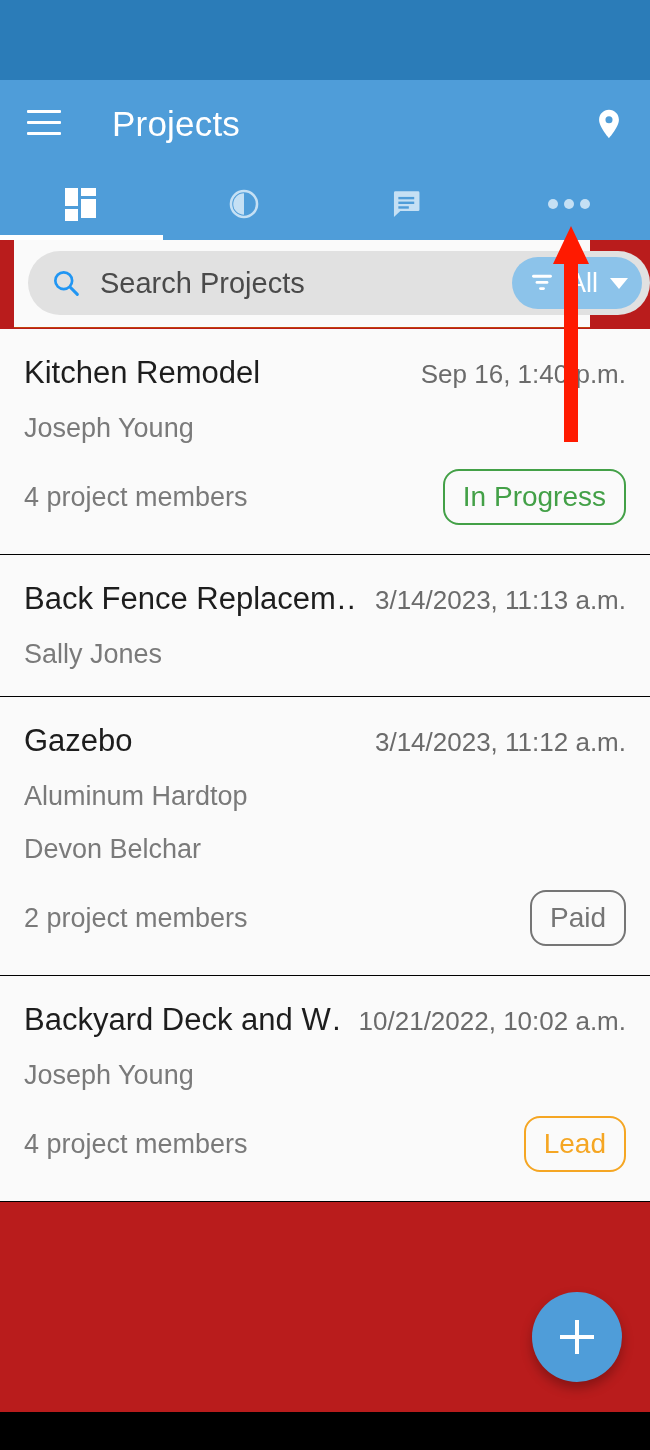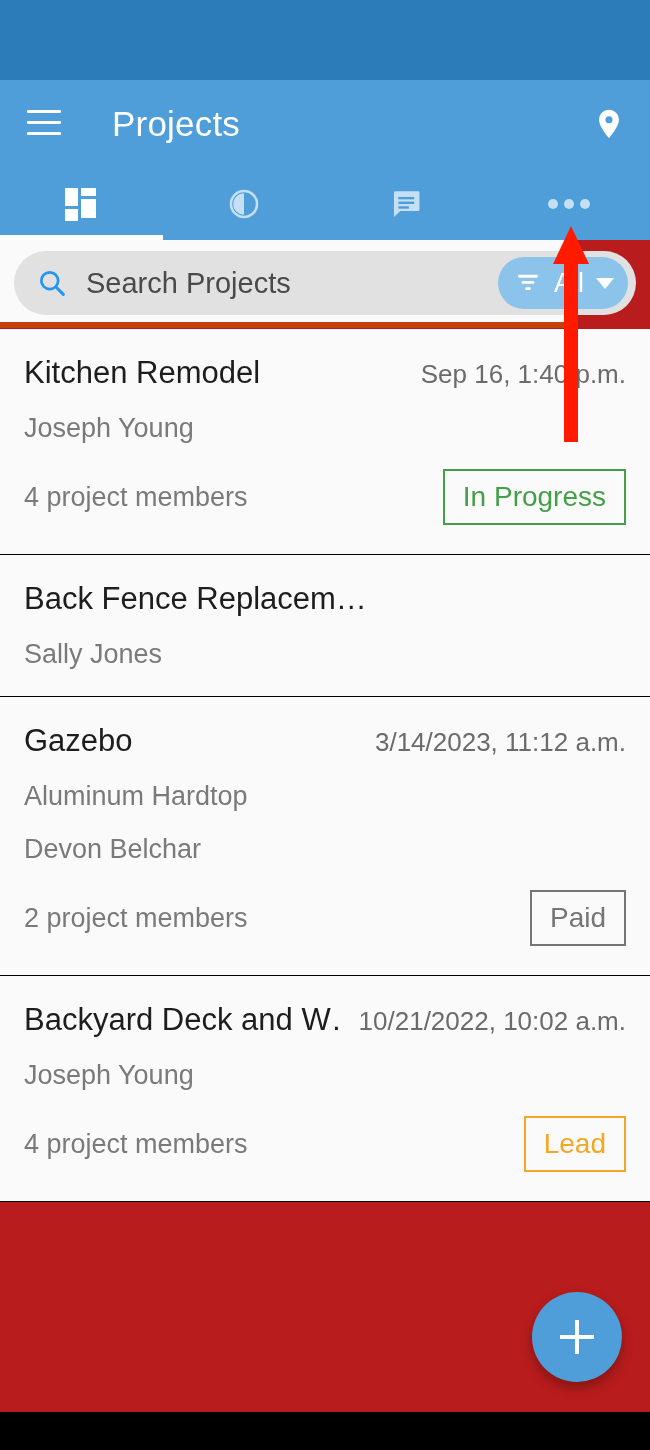--- a/index.html
+++ b/index.html
@@ -111,25 +111,25 @@
   .icon-grid i:nth-child(1) { grid-row: 1 / 2; grid-column: 1 / 2; }
   .icon-grid i:nth-child(2) { grid-row: 1 / 2; grid-column: 2 / 3; height: 8px; }
   .icon-grid i:nth-child(3) { grid-row: 2 / 3; grid-column: 1 / 2; }
   .icon-grid i:nth-child(4) { grid-row: 1 / 3; grid-column: 2 / 3; margin-top: 11px; height: 19px; }
 
   .icon-svg { display: block; }
 
   
   .search-row {
     position: absolute;
-    top: 240px; left: 0;
+    top: 240px; left: 14px;
     width: 576px;
     height: 88px;
     background: #fafafa;
-    border-bottom: 6px solid #c2410c;
+    border-bottom: 1px solid #c2410c;
   }
 
   .search-field {
     position: absolute;
     left: 14px; top: 11px;
     width: 622px; height: 64px;
     background: #e1e1e1;
     border-radius: 32px;
     display: flex;
     align-items: center;
@@ -221,21 +221,21 @@
     min-height: 62px;
     text-align: right;
   }
   .card-members {
     font-size: 27px;
     color: #7a7a7a;
   }
 
   .status-badge {
     border: 2px solid currentColor;
-    border-radius: 0;
+    border-radius: 16px;
     padding: 12px 18px;
     font-size: 28px;
     line-height: 1;
     white-space: nowrap;
     cursor: pointer;
     background: transparent;
   }
 
   
   .fab {
@@ -374,20 +374,21 @@
       <div class="card-sub">Joseph Young</div>
       <div class="card-bottom">
         <span class="card-members">4 project members</span>
         <span class="status-badge" style="color:#43a047">In Progress</span>
       </div>
     </div>
 
     <div class="card">
       <div class="card-top">
         <span class="card-title">Back Fence Replacem…</span>
+        <span class="card-date">3/14/2023, 11:13 a.m.</span>
       </div>
       <div class="card-sub">Sally Jones</div>
     </div>
 
     <div class="card">
       <div class="card-top">
         <span class="card-title">Gazebo</span>
         <span class="card-date">3/14/2023, 11:12 a.m.</span>
       </div>
       <div class="card-sub">Aluminum Hardtop</div>

